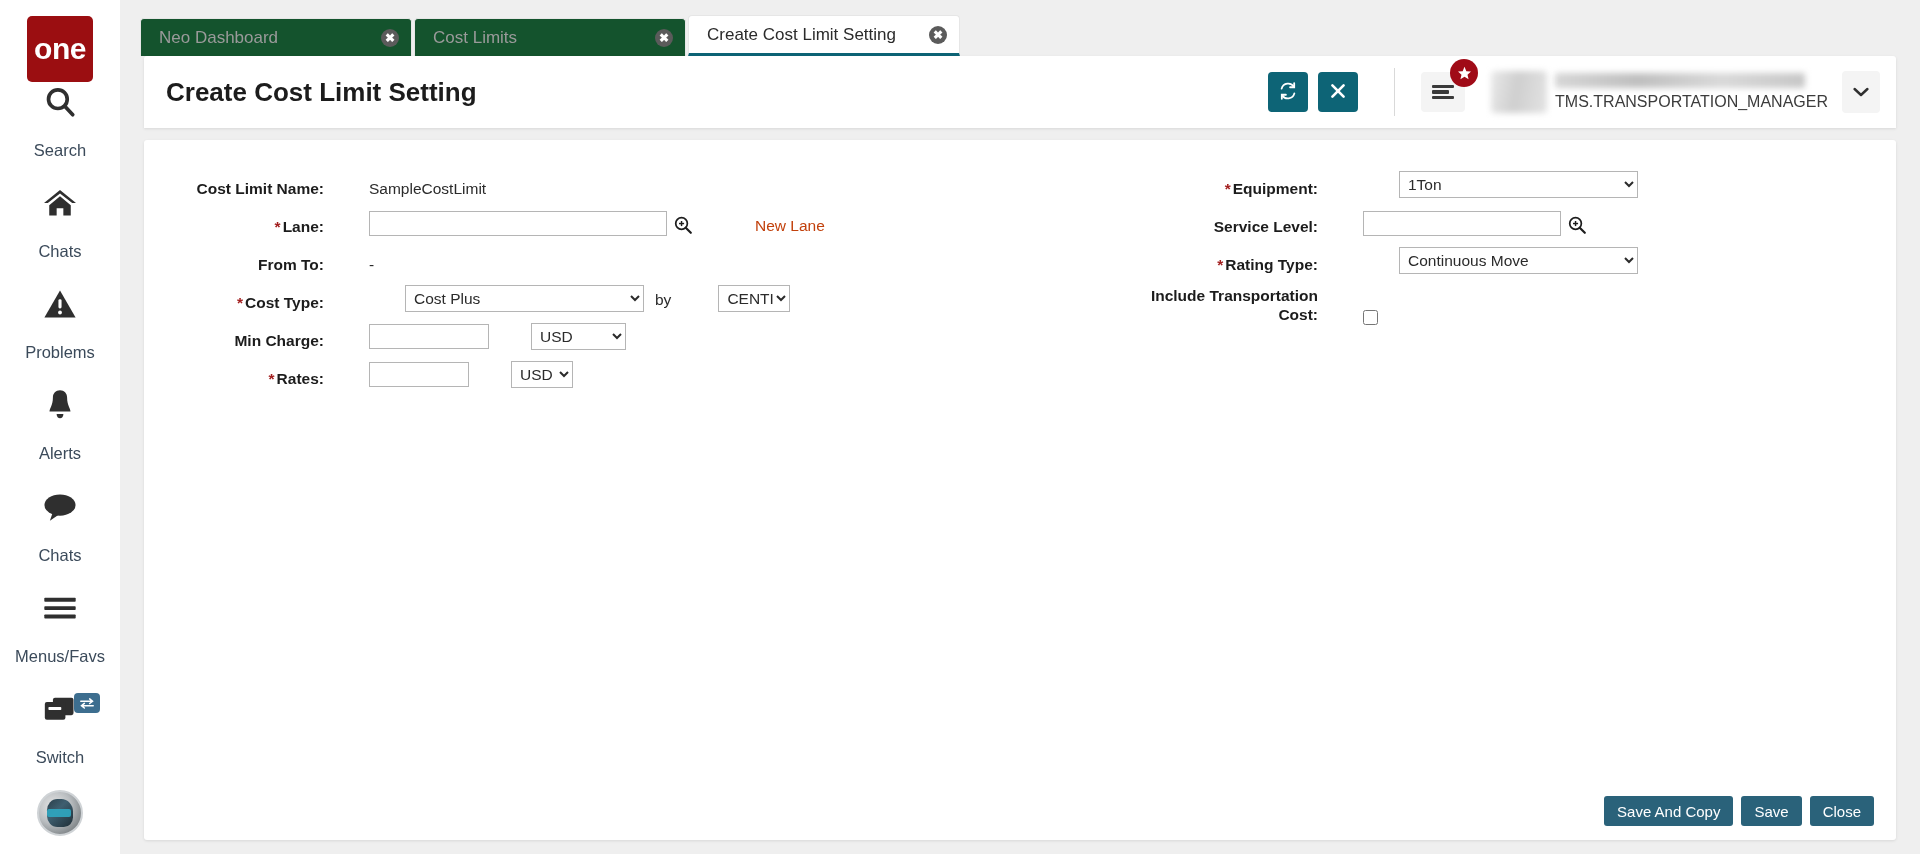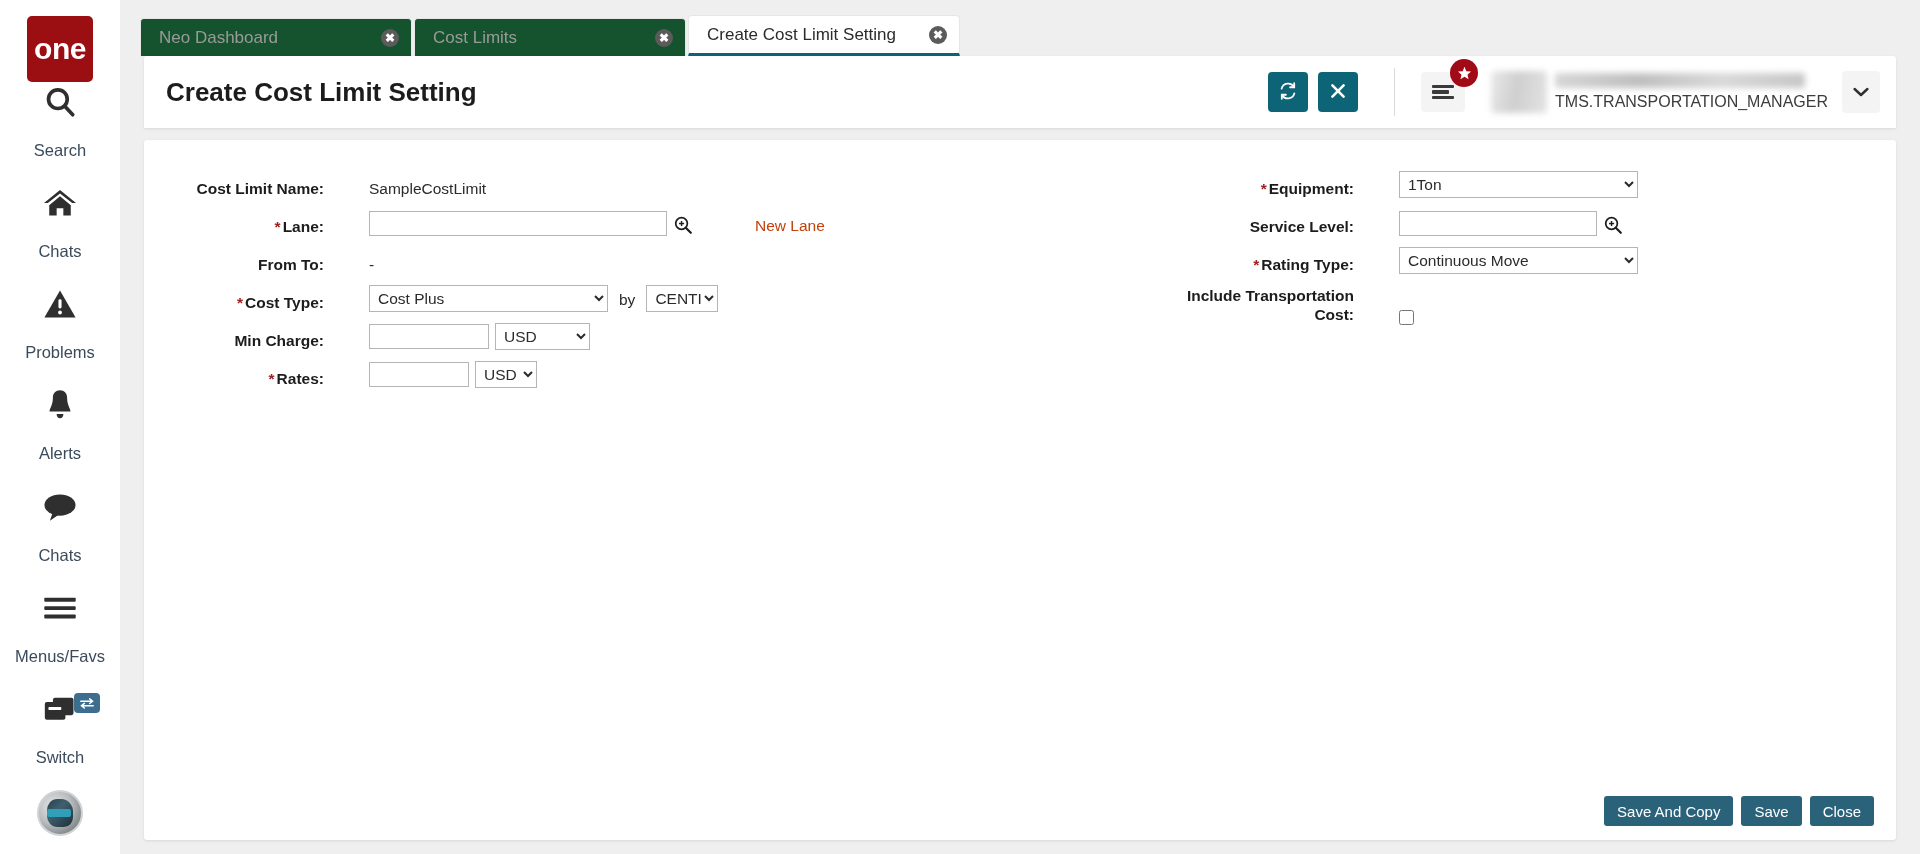--- a/index.html
+++ b/index.html
@@ -314,20 +314,21 @@
     outline: none;
   }
   select.sel {
     height: 27px;
     border: 1px solid #b5b5b5;
     background: #ffffff;
     font-size: 15.5px;
     font-family: "Liberation Sans", sans-serif;
     color: #2b2b2b;
     padding-left: 4px;
+    margin-left: 36px;
   }
   .lane-input { width: 298px; }
   .svc-input { width: 198px; }
   .cost-sel { width: 239px; }
   .unit-sel { width: 72px; }
   .min-input { width: 120px; }
   .cur-sel-1 { width: 95px; }
   .rates-input { width: 100px; }
   .cur-sel-2 { width: 62px; }
   .equip-sel { width: 239px; }

